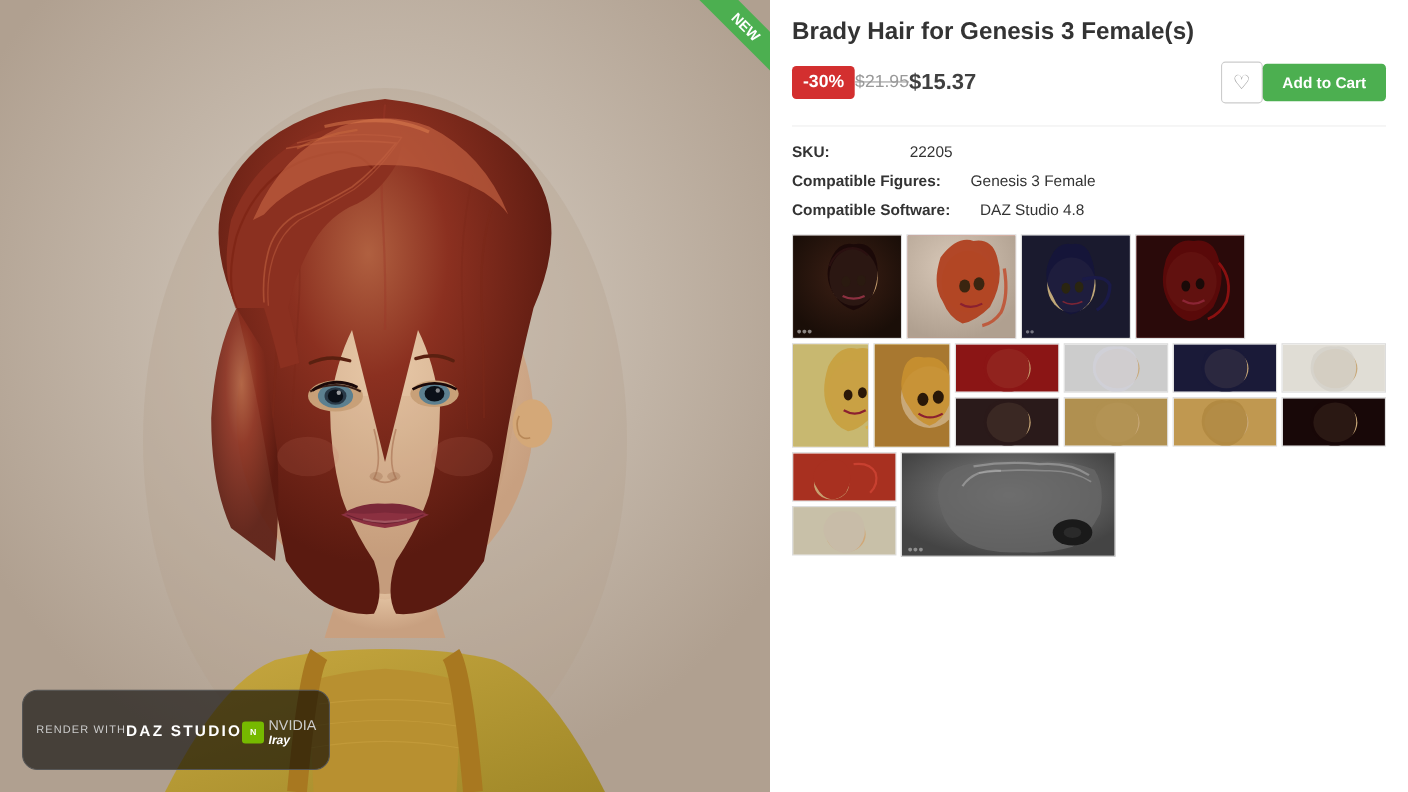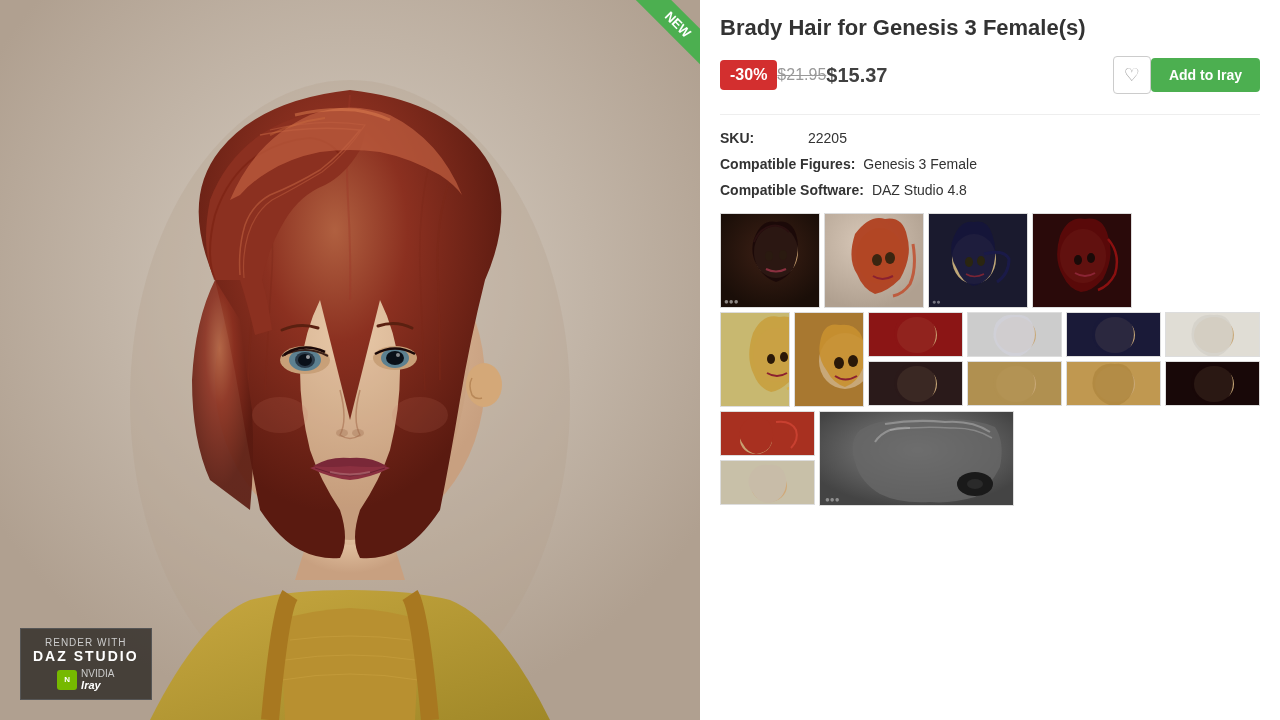--- a/index.html
+++ b/index.html
@@ -53,25 +53,25 @@
       padding: 5px 0;
     }
 
     
     .daz-watermark {
       position: absolute;
       bottom: 20px;
       left: 20px;
       background: rgba(0,0,0,0.6);
       border: 1px solid #555;
-      padding: 8px 12px;
-      border-radius: 0;
+      padding: 20px 12px;
+      border-radius: 14px;
       color: white;
       display: flex;
-      flex-direction: column;
+      flex-direction: row;
       align-items: center;
     }
 
     .daz-watermark .daz-title {
       font-size: 10px;
       letter-spacing: 1px;
       color: #ccc;
       text-transform: uppercase;
     }
 
@@ -96,21 +96,21 @@
       border-radius: 3px;
       display: flex;
       align-items: center;
       justify-content: center;
       font-size: 8px;
       color: white;
       font-weight: bold;
     }
 
     .nvidia-text {
-      font-size: 10px;
+      font-size: 13px;
       color: #ccc;
     }
 
     .iray-text {
       font-size: 11px;
       color: white;
       font-weight: bold;
       font-style: italic;
     }
 
@@ -190,20 +190,21 @@
       border-top: 1px solid #eee;
       padding-top: 15px;
       margin-bottom: 15px;
     }
 
     .info-row {
       display: flex;
       margin-bottom: 10px;
       font-size: 14px;
       align-items: baseline;
+      gap: 19px;
     }
 
     .info-label {
       font-weight: bold;
       color: #333;
       min-width: 80px;
       margin-right: 8px;
     }
 
     .info-value {
@@ -373,21 +374,21 @@
 
     <h1 class="product-title">Brady Hair for Genesis 3 Female(s)</h1>
 
     <div class="price-row">
       <span class="discount-badge">-30%</span>
       <span class="original-price">$21.95</span>
       <span class="sale-price">$15.37</span>
       <button class="wishlist-btn">
         <span>♡</span>
       </button>
-      <button class="add-to-cart-btn">Add to Iray</button>
+      <button class="add-to-cart-btn">Add to Cart</button>
     </div>
 
     <div class="product-info">
       <div class="info-row">
         <span class="info-label">SKU:</span>
         <span class="info-value">22205</span>
       </div>
       <div class="info-row">
         <span class="info-label">Compatible Figures:</span>
         <span class="info-value">Genesis 3 Female</span>

